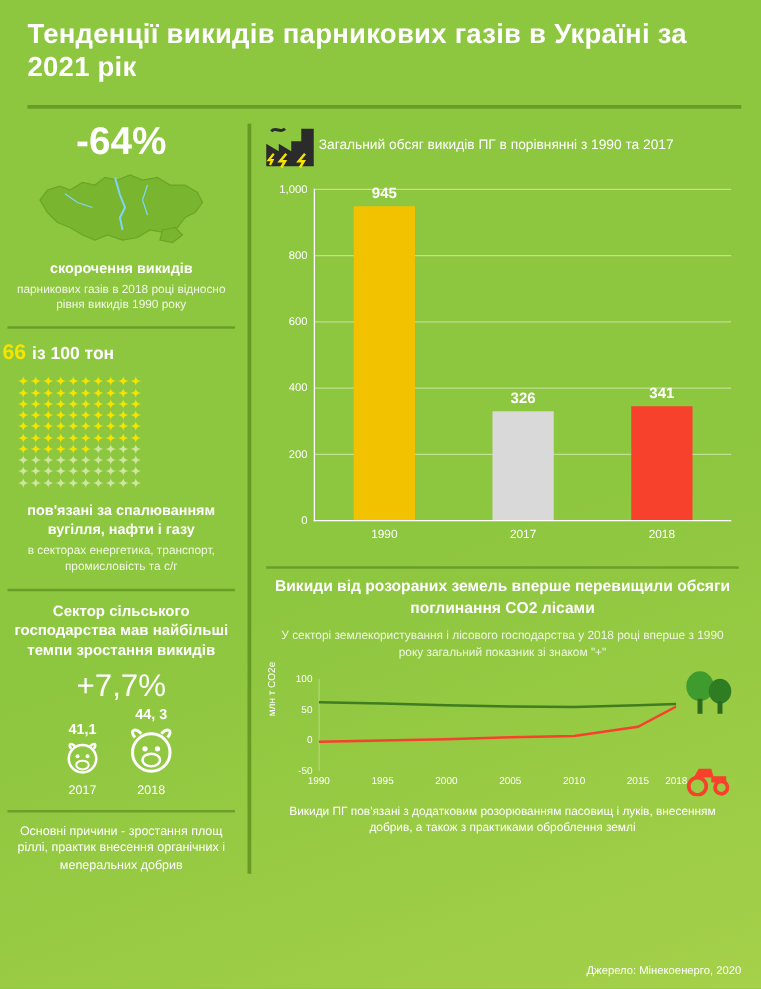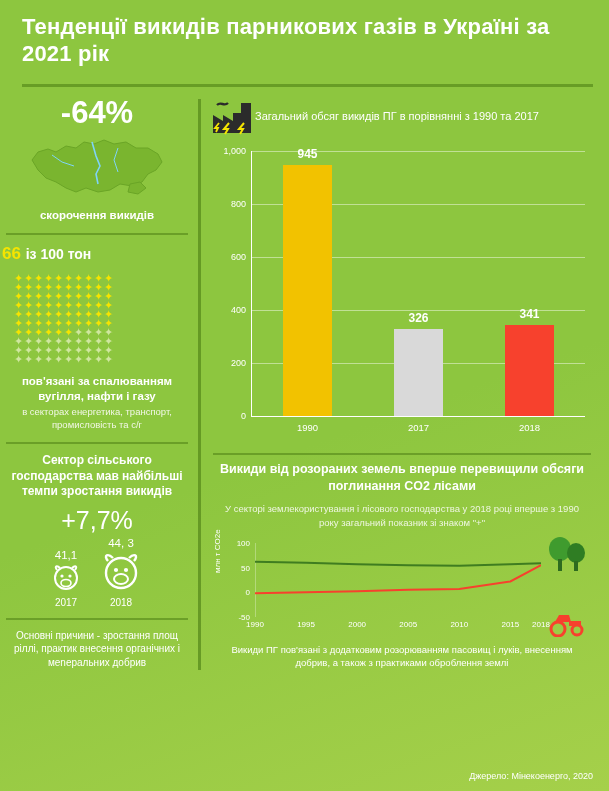--- a/index.html
+++ b/index.html
@@ -146,20 +146,21 @@
     gap: 14px;
     margin-top: 2px;
   }
   .cow-item {
     text-align: center;
     color: #ffffff;
   }
   .cow-val {
     font-size: 11.5px;
     margin-bottom: 1px;
+    font-weight: bold;
   }
   .cow-year {
     font-size: 10px;
     margin-top: 1px;
   }
 
   
   .panel-title-row {
     display: flex;
     align-items: center;
@@ -330,20 +331,21 @@
         <svg width="150" height="84" viewBox="0 0 150 84">
           <path d="M10,38 L16,30 L26,27 L34,30 L44,24 L54,26 L62,20 L72,22 L82,18 L92,22 L104,20 L114,26 L126,26 L136,32 L140,40 L134,48 L126,52 L120,60 L110,64 L98,62 L88,68 L76,70 L64,66 L54,70 L44,66 L34,60 L24,56 L16,48 Z" fill="#7ab52f" stroke="#6aa526" stroke-width="1"></path>
           <path d="M108,62 L118,60 L124,66 L116,72 L106,70 Z" fill="#7ab52f" stroke="#6aa526" stroke-width="1"></path>
           <path d="M70,20 L74,34 L78,44 L74,52 L76,62" fill="none" stroke="#7fd4f7" stroke-width="1.6"></path>
           <path d="M30,33 L40,40 L52,44" fill="none" stroke="#7fd4f7" stroke-width="1"></path>
           <path d="M96,26 L92,38 L96,50" fill="none" stroke="#7fd4f7" stroke-width="1"></path>
         </svg>
       </div>
 
       <div class="caption-strong">скорочення викидів</div>
+      <div class="caption-small">парникових газів в 2018 році відносно рівня викидів 1990 року</div>
 
       <div class="divider"></div>
 
       <div class="ratio-line">
         <span class="hl">66</span>
         <span class="unit">із 100 тон</span>
       </div>
 
       <div class="grain-grid" id="grain-grid"><span class="g-on">✦</span><span class="g-on">✦</span><span class="g-on">✦</span><span class="g-on">✦</span><span class="g-on">✦</span><span class="g-on">✦</span><span class="g-on">✦</span><span class="g-on">✦</span><span class="g-on">✦</span><span class="g-on">✦</span><br><span class="g-on">✦</span><span class="g-on">✦</span><span class="g-on">✦</span><span class="g-on">✦</span><span class="g-on">✦</span><span class="g-on">✦</span><span class="g-on">✦</span><span class="g-on">✦</span><span class="g-on">✦</span><span class="g-on">✦</span><br><span class="g-on">✦</span><span class="g-on">✦</span><span class="g-on">✦</span><span class="g-on">✦</span><span class="g-on">✦</span><span class="g-on">✦</span><span class="g-on">✦</span><span class="g-on">✦</span><span class="g-on">✦</span><span class="g-on">✦</span><br><span class="g-on">✦</span><span class="g-on">✦</span><span class="g-on">✦</span><span class="g-on">✦</span><span class="g-on">✦</span><span class="g-on">✦</span><span class="g-on">✦</span><span class="g-on">✦</span><span class="g-on">✦</span><span class="g-on">✦</span><br><span class="g-on">✦</span><span class="g-on">✦</span><span class="g-on">✦</span><span class="g-on">✦</span><span class="g-on">✦</span><span class="g-on">✦</span><span class="g-on">✦</span><span class="g-on">✦</span><span class="g-on">✦</span><span class="g-on">✦</span><br><span class="g-on">✦</span><span class="g-on">✦</span><span class="g-on">✦</span><span class="g-on">✦</span><span class="g-on">✦</span><span class="g-on">✦</span><span class="g-on">✦</span><span class="g-on">✦</span><span class="g-on">✦</span><span class="g-on">✦</span><br><span class="g-on">✦</span><span class="g-on">✦</span><span class="g-on">✦</span><span class="g-on">✦</span><span class="g-on">✦</span><span class="g-on">✦</span><span class="g-off">✦</span><span class="g-off">✦</span><span class="g-off">✦</span><span class="g-off">✦</span><br><span class="g-off">✦</span><span class="g-off">✦</span><span class="g-off">✦</span><span class="g-off">✦</span><span class="g-off">✦</span><span class="g-off">✦</span><span class="g-off">✦</span><span class="g-off">✦</span><span class="g-off">✦</span><span class="g-off">✦</span><br><span class="g-off">✦</span><span class="g-off">✦</span><span class="g-off">✦</span><span class="g-off">✦</span><span class="g-off">✦</span><span class="g-off">✦</span><span class="g-off">✦</span><span class="g-off">✦</span><span class="g-off">✦</span><span class="g-off">✦</span><br><span class="g-off">✦</span><span class="g-off">✦</span><span class="g-off">✦</span><span class="g-off">✦</span><span class="g-off">✦</span><span class="g-off">✦</span><span class="g-off">✦</span><span class="g-off">✦</span><span class="g-off">✦</span><span class="g-off">✦</span><br></div>
 

